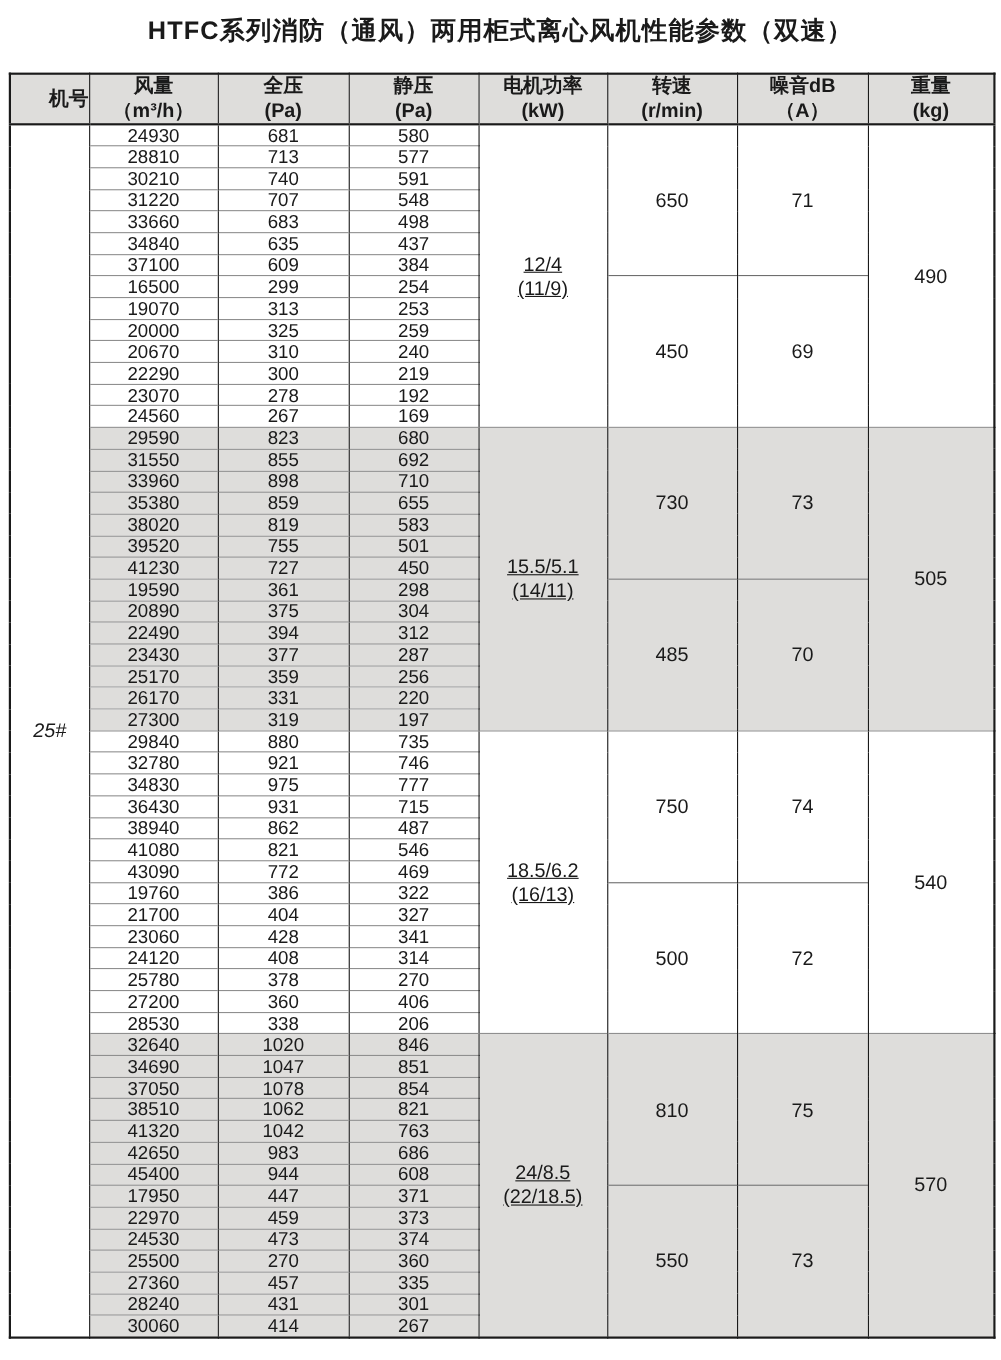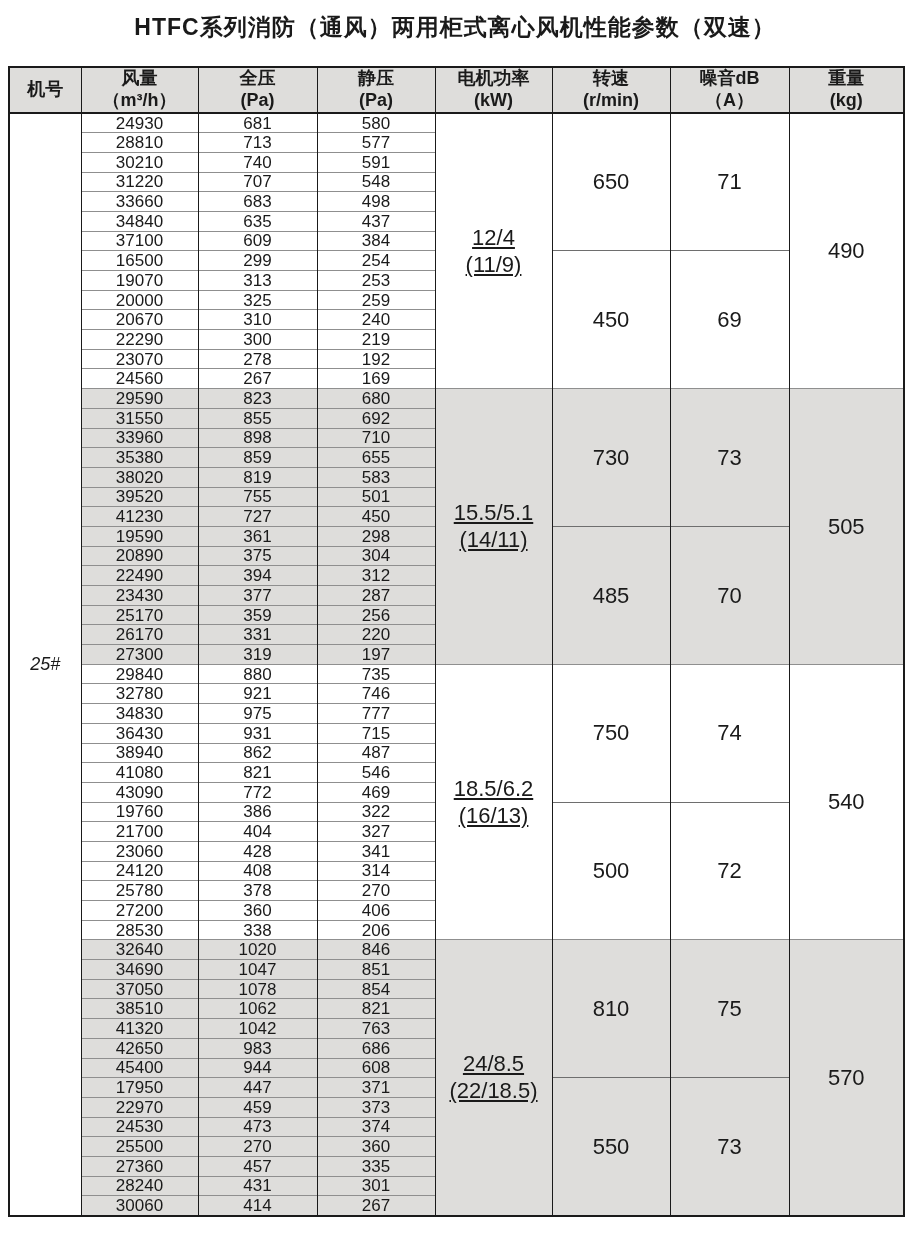--- a/index.html
+++ b/index.html
@@ -16,34 +16,34 @@
     border:2px solid #1a1a1a;
   }
   th,td{padding:0;margin:0;text-align:center;vertical-align:middle;overflow:hidden;}
   thead tr{height:46px;}
   thead th{
     background:#dedddb;
     border-left:1px solid #1a1a1a;
     border-bottom:2px solid #1a1a1a;
     font-size:18px;font-weight:bold;line-height:1.2;
   }
-  thead th:first-child{border-left:none;}
+  thead th:first-child{border-left:none;text-align:right;}
   tbody tr{height:19.7px;}
   td.num{
     font-size:17px;line-height:1;
     border-left:1px solid #1a1a1a;
     border-top:1px solid #8f8f8f;
   }
   td.fanno{
     background:#ffffff;font-size:18px;
     border-top:1px solid #8f8f8f;
     font-style:italic;
   }
   td.merged{
-    font-size:22px;line-height:1.25;
+    font-size:18px;line-height:1.25;
     border-left:1px solid #1a1a1a;
     border-top:1px solid #8f8f8f;
   }
   td.split{border-top:1px solid #6e6e6e;}
   tr.shaded td{background:#dedddb;}
   tr.plain td{background:#ffffff;}
   tr.plain td.fanno, tr.shaded td.fanno{background:#ffffff;}
   .pwr-line{line-height:1.25;text-decoration:underline;}
 </style>
 </head>

